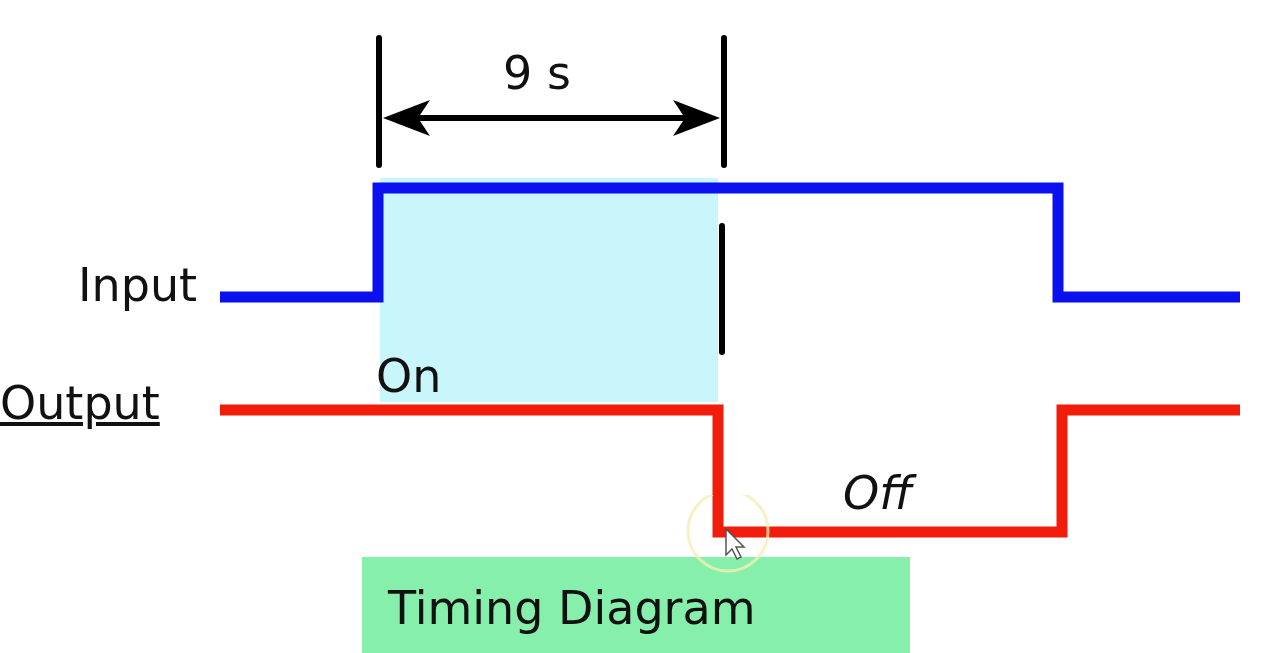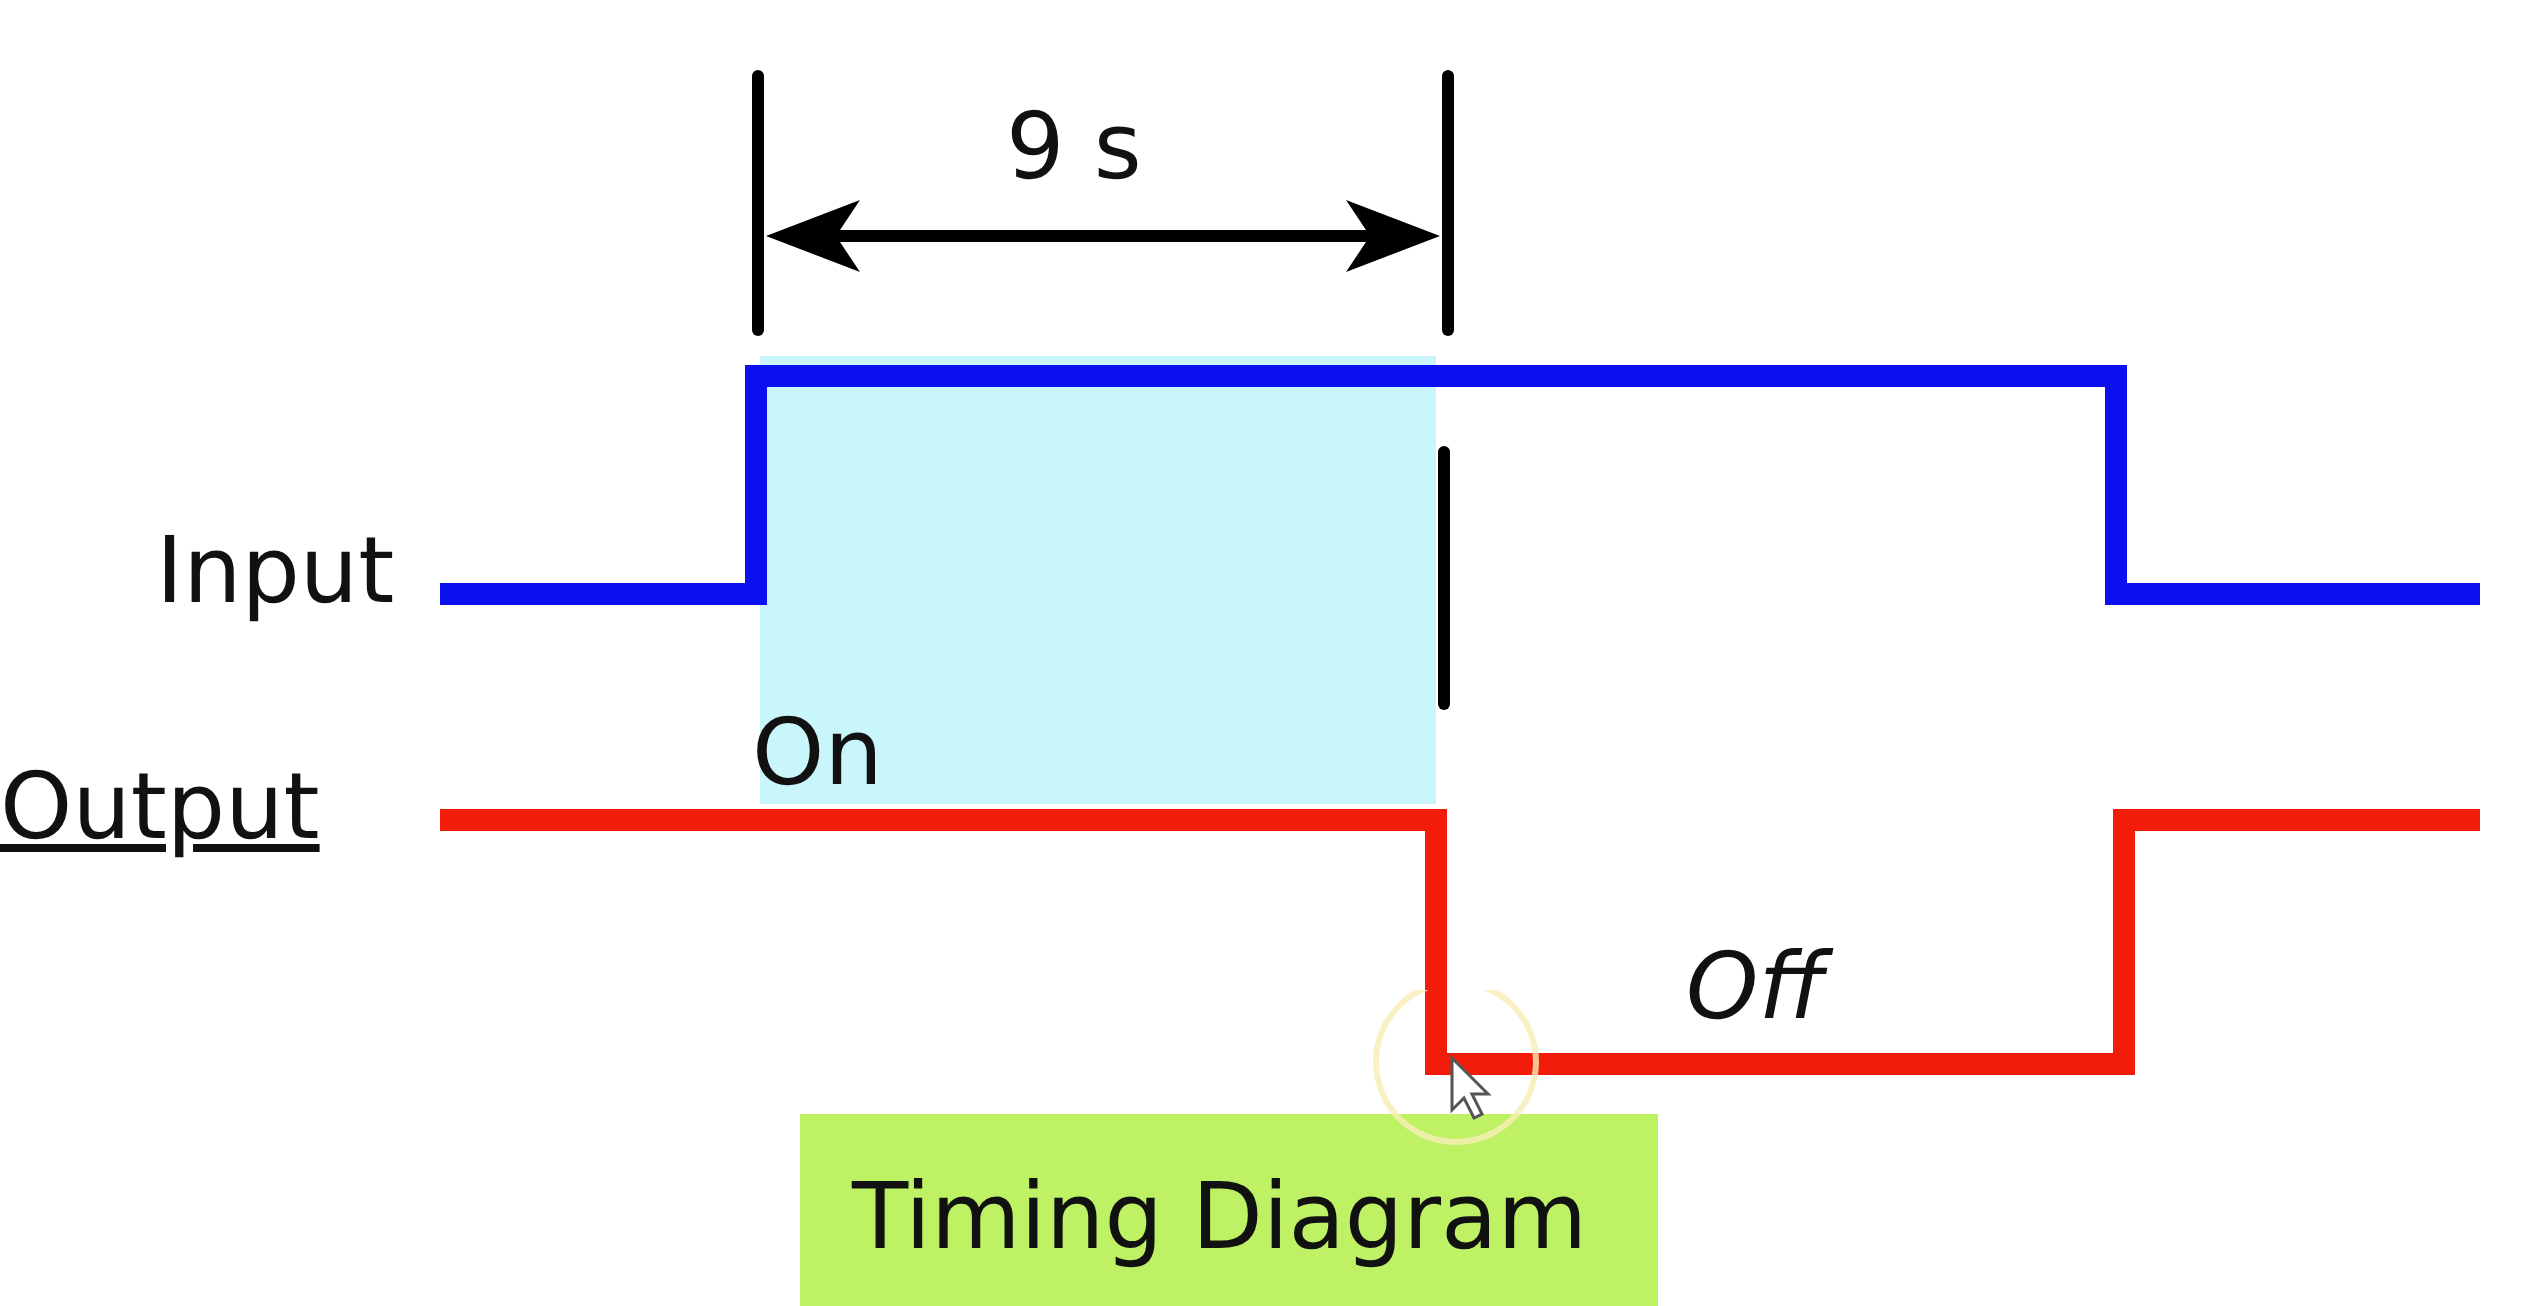--- a/index.html
+++ b/index.html
@@ -6,23 +6,22 @@
     body {
       width: 1265px; height: 653px; overflow: hidden;
       background: #ffffff; position: relative;
       font-family: "DejaVu Sans", "Liberation Sans", sans-serif;
     }
     .diagram { position: absolute; left: 0; top: 0; width: 1265px; height: 653px; }
     .label {
       position: absolute; color: #111111; font-size: 46px; line-height: 1; white-space: nowrap;
     }
     .caption-box {
-      position: absolute; left: 362px; top: 557px; width: 429px; height: 96px;
-      background: #bef264;
-      margin-left: 38px;
+      position: absolute; left: 362px; top: 557px; width: 548px; height: 96px;
+      background: #86efac;
     }
     .caption-text {
       position: absolute; left: 26px; top: 28px; font-size: 46px; color: #111111; line-height: 1;
     }
     .cursor { position: absolute; left: 684px; top: 495px; width: 90px; height: 80px; }
   </style>
 </head>
 <body>
 
 <div class="diagram">

